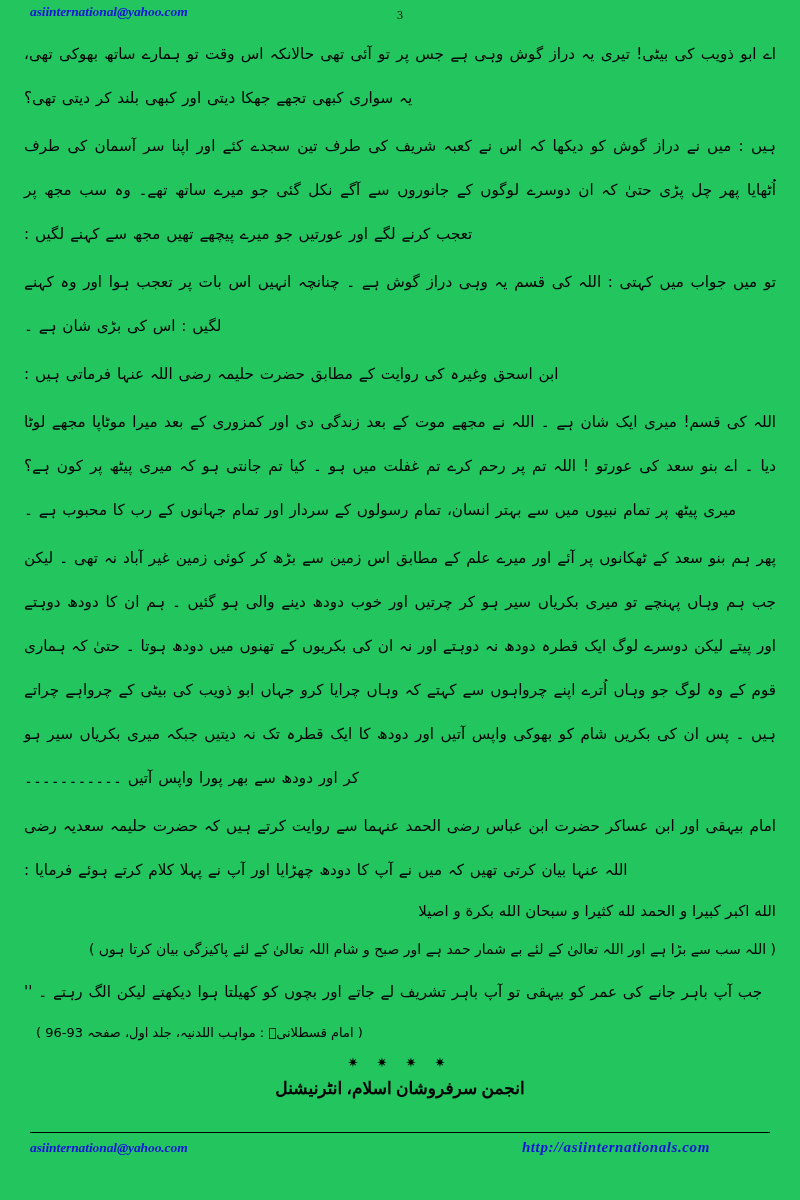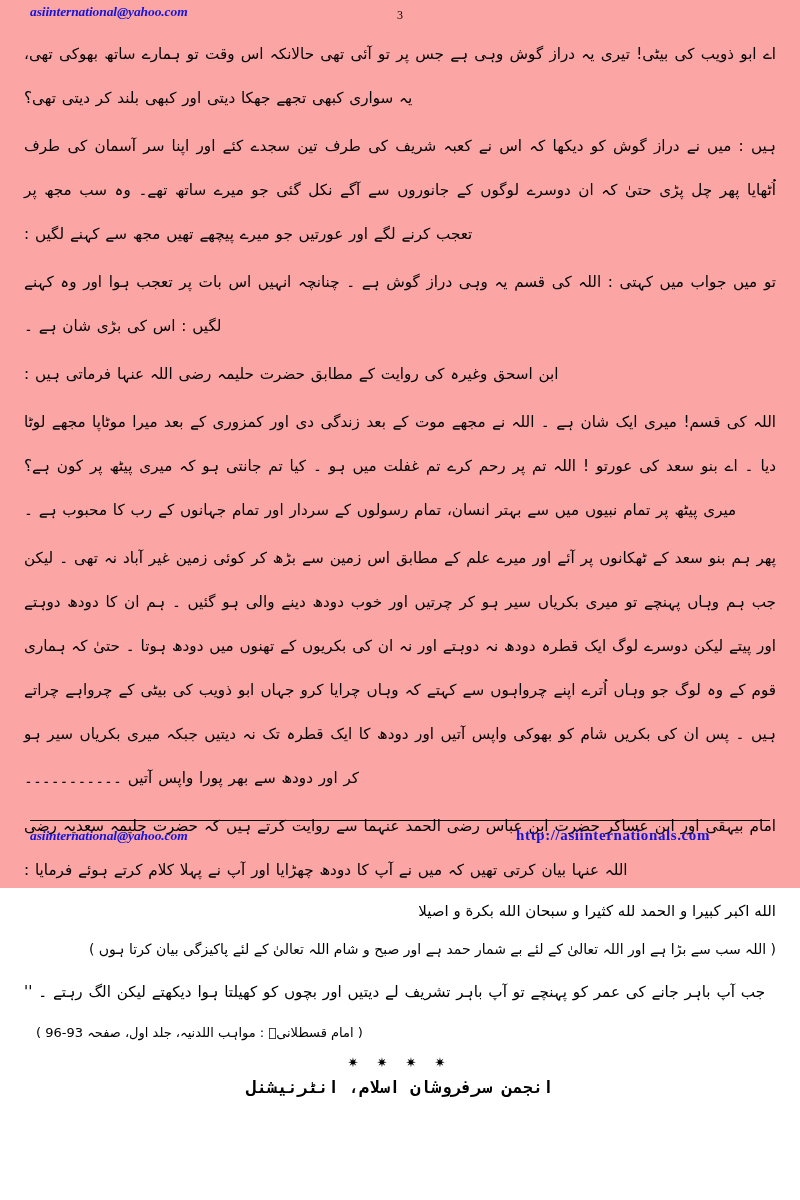--- a/index.html
+++ b/index.html
@@ -12,24 +12,24 @@
     height: 1200px;
     font-family: "DejaVu Sans", sans-serif;
     color: #000000;
     position: relative;
     overflow: hidden;
   }
 
   .page {
     position: relative;
     width: 800px;
-    height: 888px;
+    height: 1200px;
     box-sizing: border-box;
     padding: 0;
-    background: #fca5a5;
+    background: #22c55e;
   }
 
   
   .page-header {
     position: relative;
     height: 30px;
     padding: 4px 26px 0 26px;
     box-sizing: border-box;
   }
   .header-email {
@@ -118,21 +118,21 @@
     line-height: 18px;
     margin: 6px 0 4px 0;
     color: #000000;
     font-family: "DejaVu Sans", sans-serif;
   }
 
   
   .org-name {
     direction: rtl;
     text-align: center;
-    font-family: Liberation Mono, monospace;
+    font-family: Liberation Serif, serif;
     font-weight: bold;
     font-size: 17px;
     line-height: 26px;
     color: #000000;
     margin: 3px 0 0 0;
   }
 
   
   .page-footer {
     position: absolute;
@@ -158,20 +158,21 @@
     font-family: "Liberation Serif", serif;
     font-style: italic;
     font-weight: bold;
     font-size: 13.5px;
     color: #1414d8;
     letter-spacing: -0.1px;
     white-space: nowrap;
   }
   .footer-url {
     font-family: "Liberation Serif", serif;
+    font-style: italic;
     font-weight: bold;
     font-size: 15px;
     color: #1414d8;
     letter-spacing: 0.6px;
     white-space: nowrap;
     margin-right: 60px;
   }
 </style>
 </head>
 <body>
@@ -197,21 +198,21 @@
     <p class="para">اللہ کی قسم! میری ایک شان ہے ۔ اللہ نے مجھے موت کے بعد زندگی دی اور کمزوری کے بعد میرا موٹاپا مجھے لوٹا دیا ۔ اے بنو سعد کی عورتو ! اللہ تم پر رحم کرے تم غفلت میں ہو ۔ کیا تم جانتی ہو کہ میری پیٹھ پر کون ہے؟ میری پیٹھ پر تمام نبیوں میں سے بہتر انسان، تمام رسولوں کے سردار اور تمام جہانوں کے رب کا محبوب ہے ۔</p>
 
     <p class="para">پھر ہم بنو سعد کے ٹھکانوں پر آئے اور میرے علم کے مطابق اس زمین سے بڑھ کر کوئی زمین غیر آباد نہ تھی ۔ لیکن جب ہم وہاں پہنچے تو میری بکریاں سیر ہو کر چرتیں اور خوب دودھ دینے والی ہو گئیں ۔ ہم ان کا دودھ دوہتے اور پیتے لیکن دوسرے لوگ ایک قطرہ دودھ نہ دوہتے اور نہ ان کی بکریوں کے تھنوں میں دودھ ہوتا ۔ حتیٰ کہ ہماری قوم کے وہ لوگ جو وہاں اُترے اپنے چرواہوں سے کہتے کہ وہاں چرایا کرو جہاں ابو ذویب کی بیٹی کے چرواہے چراتے ہیں ۔ پس ان کی بکریں شام کو بھوکی واپس آتیں اور دودھ کا ایک قطرہ تک نہ دیتیں جبکہ میری بکریاں سیر ہو کر اور دودھ سے بھر پورا واپس آتیں ۔۔۔۔۔۔۔۔۔۔۔</p>
 
     <p class="para">امام بیہقی اور ابن عساکر حضرت ابن عباس رضی الحمد عنہما سے روایت کرتے ہیں کہ حضرت حلیمہ سعدیہ رضی اللہ عنہا بیان کرتی تھیں کہ میں نے آپ کا دودھ چھڑایا اور آپ نے پہلا کلام کرتے ہوئے فرمایا :</p>
 
     <div class="arabic-line">الله اكبر كبيرا و الحمد لله كثيرا و سبحان الله بكرة و اصيلا</div>
 
     <div class="arabic-translation">( اللہ سب سے بڑا ہے اور اللہ تعالیٰ کے لئے بے شمار حمد ہے اور صبح و شام اللہ تعالیٰ کے لئے پاکیزگی بیان کرتا ہوں )</div>
 
-    <p class="para">جب آپ باہر جانے کی عمر کو پہنچے تو آپ باہر تشریف لے دیتیں اور بچوں کو کھیلتا ہوا دیکھتے لیکن الگ رہتے ۔ ''</p>
+    <p class="para">جب آپ باہر جانے کی عمر کو بیہقی تو آپ باہر تشریف لے جاتے اور بچوں کو کھیلتا ہوا دیکھتے لیکن الگ رہتے ۔ ''</p>
 
     <div class="citation-line">( امام قسطلانیؒ : مواہب اللدنیہ، جلد اول، صفحہ 93-96 )</div>
 
     <div class="ornament-row">✷ ✷ ✷ ✷</div>
 
     <div class="org-name">انجمن سرفروشان اسلام، انٹرنیشنل</div>
 
   </div>
 
   <div class="page-footer">

